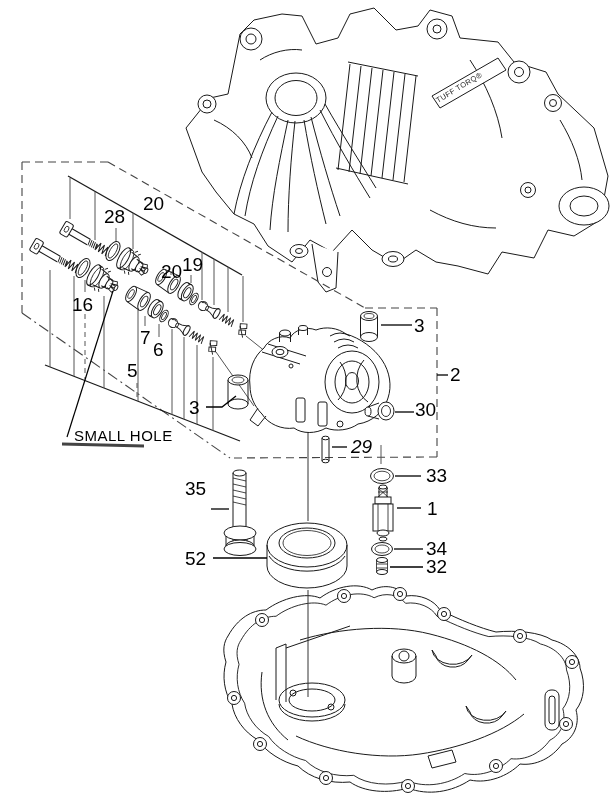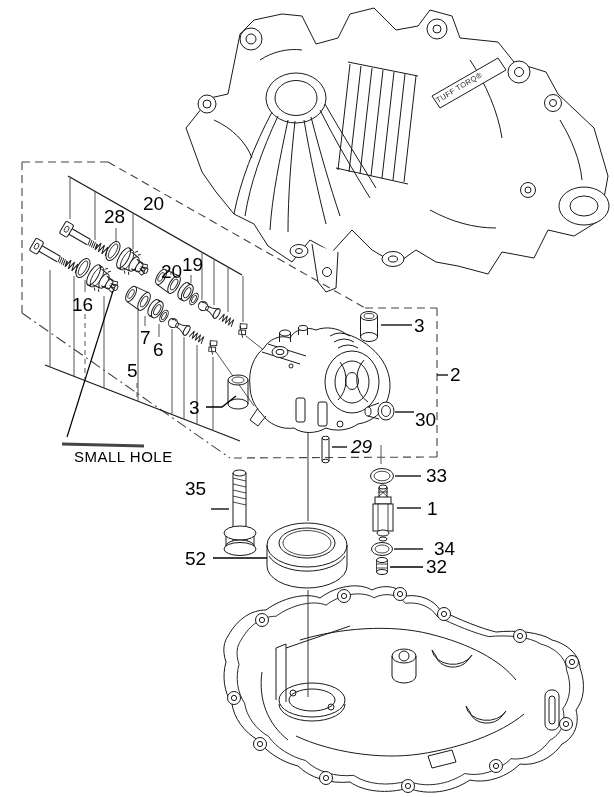--- a/index.html
+++ b/index.html
@@ -325,25 +325,25 @@
 
 <div class="lbl" style="left:143px;top:194px;">20</div>
 <div class="lbl" style="left:104px;top:207px;text-align:center;">28</div>
 <div class="lbl" style="left:161px;top:262px;">20</div>
 <div class="lbl" style="left:182px;top:255px;">19</div>
 <div class="lbl" style="left:72px;top:295px;">16</div>
 <div class="lbl" style="left:140px;top:328px;">7</div>
 <div class="lbl" style="left:153px;top:340px;">6</div>
 <div class="lbl" style="left:127px;top:361px;">5</div>
 <div class="lbl" style="left:189px;top:398px;">3</div>
-<div class="lbl sm" style="left:74px;top:449px;">SMALL HOLE</div>
+<div class="lbl sm" style="left:74px;top:428px;">SMALL HOLE</div>
 <div class="lbl" style="left:414px;top:316px;">3</div>
 <div class="lbl" style="left:450px;top:365px;">2</div>
-<div class="lbl" style="left:415px;top:410px;text-align:center;">30</div>
+<div class="lbl" style="left:415px;top:400px;text-align:center;">30</div>
 <div class="lbl" style="left:351px;top:437px;font-style:italic;">29</div>
 <div class="lbl" style="left:426px;top:466px;">33</div>
 <div class="lbl" style="left:427px;top:499px;">1</div>
-<div class="lbl" style="left:426px;top:539px;margin-left:8px;">34</div>
+<div class="lbl" style="left:426px;top:539px;">34</div>
 <div class="lbl" style="left:426px;top:557px;">32</div>
 <div class="lbl" style="left:185px;top:479px;">35</div>
 <div class="lbl" style="left:185px;top:549px;">52</div>
 
 </div>
 
 </body></html>

